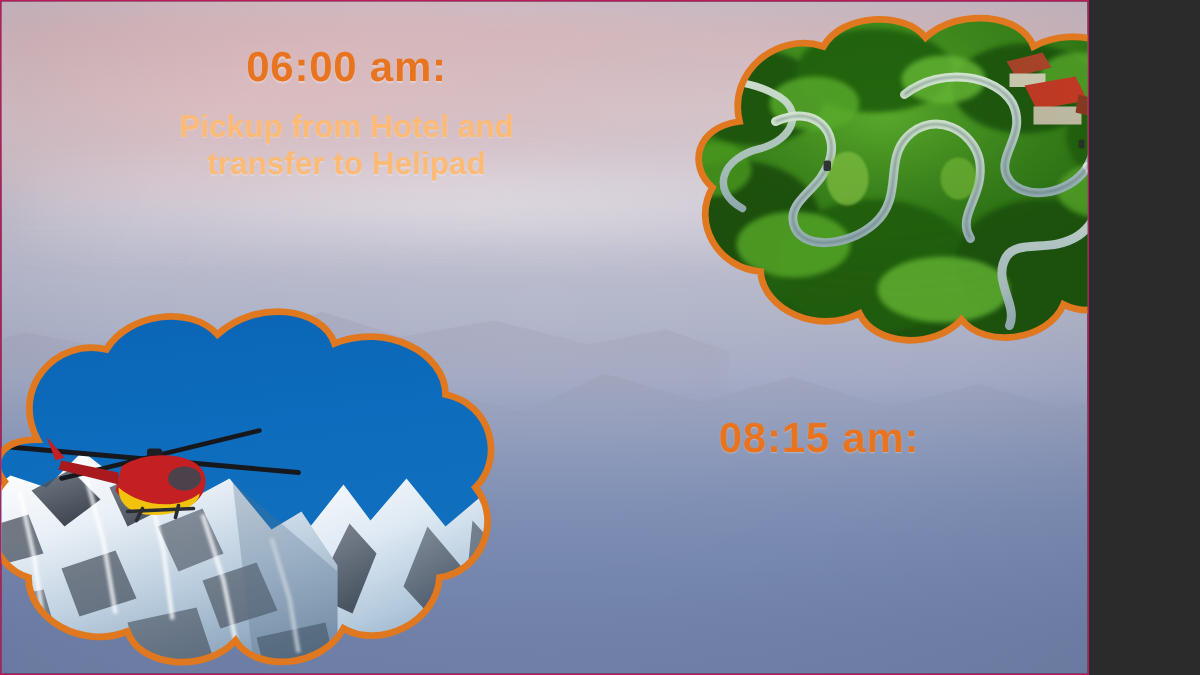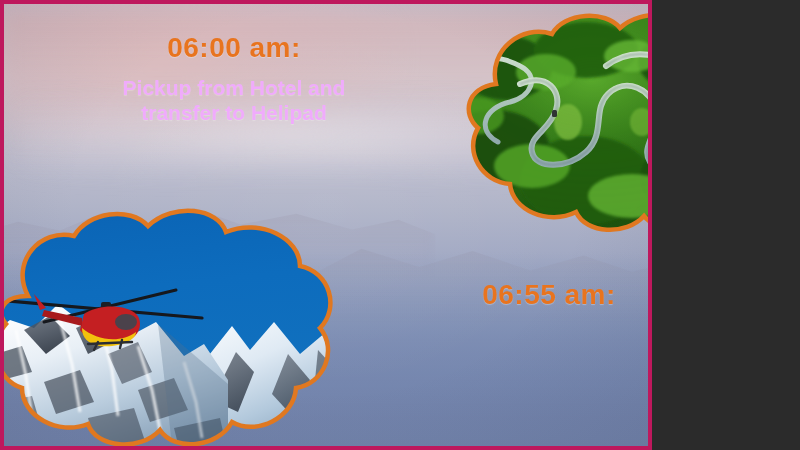--- a/index.html
+++ b/index.html
@@ -2,26 +2,26 @@
 <html><head>
 <meta charset="utf-8">
 <style>
   html, body {
     margin: 0;
     padding: 0;
     background: #2b2b2b;
   }
   #slide {
     position: relative;
-    width: 652px;
+    width: 726px;
     height: 450px;
     overflow: hidden;
     font-family: "Liberation Sans", sans-serif;
     box-sizing: border-box;
-    border: 4px solid #be185d;
+    border: 1px solid #be185d;
   }
 
   
   .bg-base {
     position: absolute;
     inset: 0;
     background:
       linear-gradient(to bottom,
         #c9bcc6 0%,
         #cfc2ca 8%,
@@ -120,21 +120,21 @@
   
   .txt-block { position: absolute; text-align: center; }
   .time {
     color: #E8741F;
     font-weight: bold;
     letter-spacing: 0.5px;
     text-shadow: 0 1px 1px rgba(255,255,255,0.30);
     white-space: nowrap;
   }
   .desc {
-    color: #f0abfc;
+    color: #fdba74;
     font-weight: bold;
     line-height: 1.18;
     text-shadow: 0 1px 1px rgba(255,255,255,0.25);
     white-space: pre-line;
   }
 
   #block1 { left: 30px; top: 28px; width: 400px; }
   #block1 .time { font-size: 28px; }
   #block1 .desc { font-size: 21px; margin-top: 12px; }
 
@@ -386,16 +386,16 @@
     </svg>
   </div>
 
   <div class="txt-block" id="block1">
     <div class="time">06:00 am:</div>
     <div class="desc">Pickup from Hotel and
 transfer to Helipad</div>
   </div>
 
   <div class="txt-block" id="block2">
-    <div class="time">06:55 am:</div>
+    <div class="time">08:15 am:</div>
   </div>
 
 </div>
 
 </body></html>

